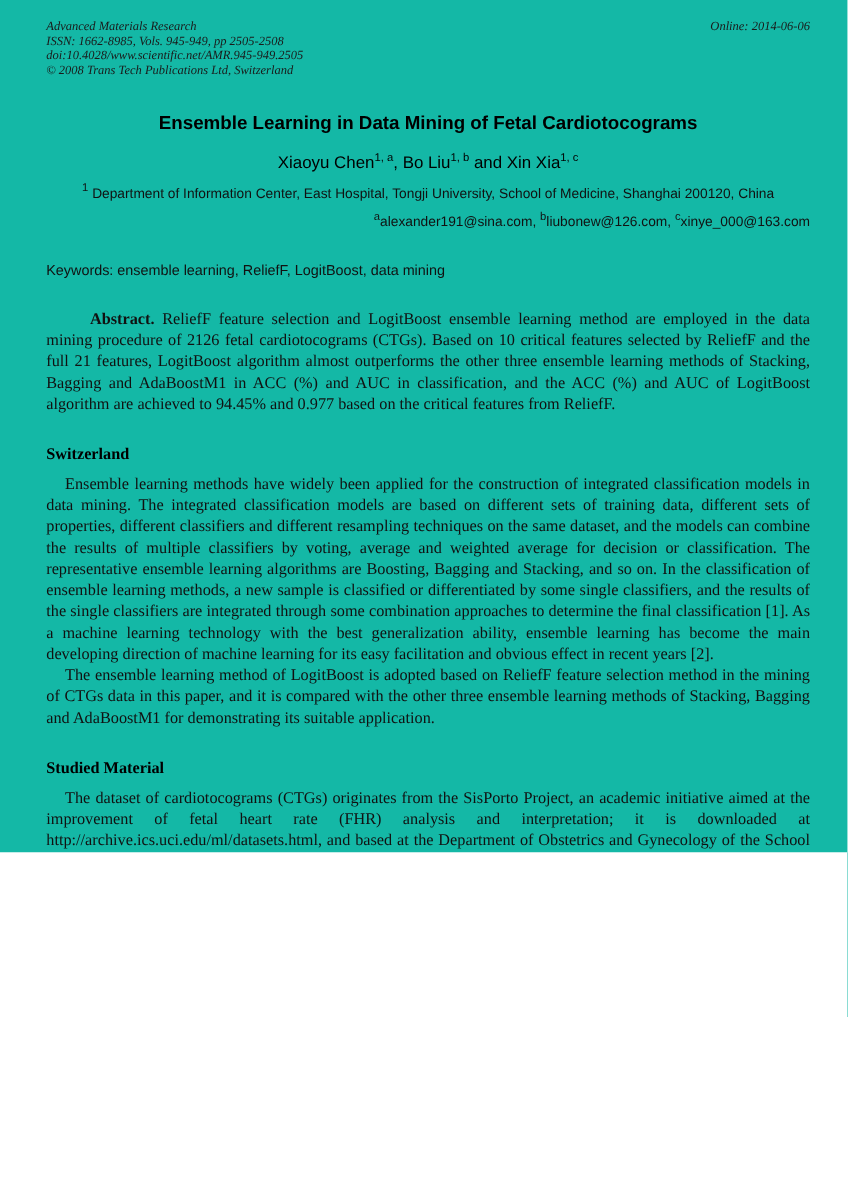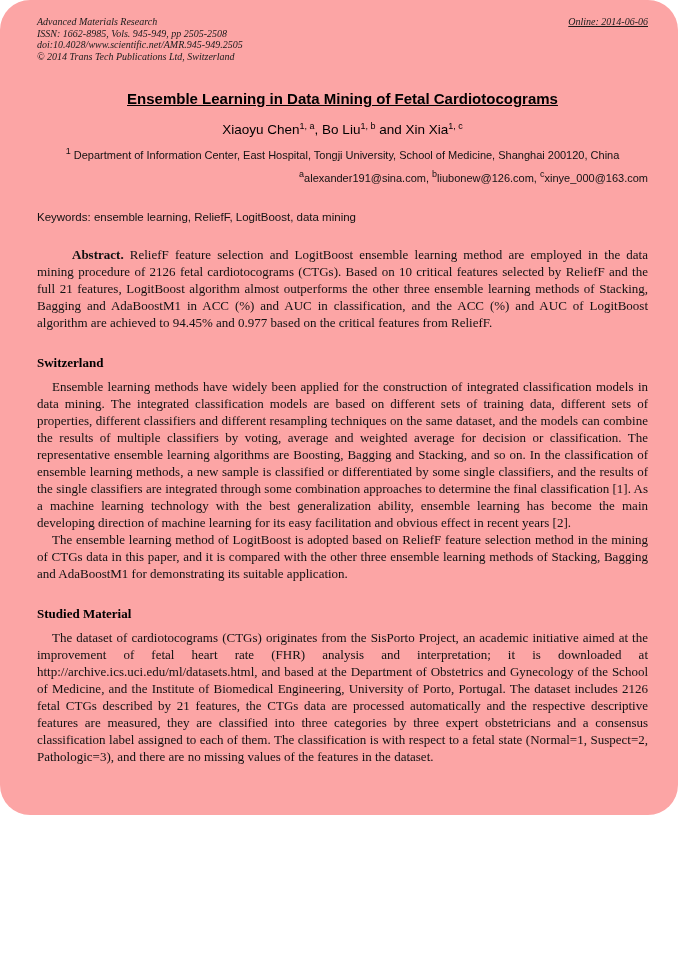--- a/index.html
+++ b/index.html
@@ -1,42 +1,40 @@
 <!DOCTYPE html>
 <html><head>
 <meta charset="utf-8">
 <style>
   html, body { margin: 0; padding: 0; background: #ffffff; }
   .page {
     position: relative;
     width: 678px;
-    height: 815px;
+    height: 682px;
     margin: 0 auto;
-    background: #fca5a5;
+    background: #14b8a6;
     box-sizing: border-box;
     padding: 16px 30px 0 37px;
     color: #111111;
     overflow: hidden;
-    border-radius: 30px;
   }
   .header {
     display: flex;
     justify-content: space-between;
     align-items: flex-start;
     font: italic 10px/11.5px "Liberation Serif", "DejaVu Serif", serif;
     color: #1a1a1a;
   }
   .header-left div { white-space: nowrap; }
-  .online-date { white-space: nowrap; text-decoration: underline; }
+  .online-date { white-space: nowrap; }
   .title {
     margin: 27px 0 0 0;
     text-align: center;
     font: bold 15px/19px "Liberation Sans", "DejaVu Sans", sans-serif;
     color: #000000;
-    text-decoration: underline;
   }
   .authors {
     margin: 13px 0 0 0;
     text-align: center;
     font: 13.5px/17px "Liberation Sans", "DejaVu Sans", sans-serif;
     color: #000000;
   }
   .authors sup, .affiliation sup, .emails sup {
     font-size: 9px;
     line-height: 0;
@@ -78,21 +76,21 @@
 </head>
 <body>
 
 <div class="page">
 
   <div class="header">
     <div class="header-left">
       <div>Advanced Materials Research</div>
       <div>ISSN: 1662-8985, Vols. 945-949, pp 2505-2508</div>
       <div>doi:10.4028/www.scientific.net/AMR.945-949.2505</div>
-      <div>© 2014 Trans Tech Publications Ltd, Switzerland</div>
+      <div>© 2008 Trans Tech Publications Ltd, Switzerland</div>
     </div>
     <div class="online-date">Online: 2014-06-06</div>
   </div>
 
   <h1 class="title">Ensemble Learning in Data Mining of Fetal Cardiotocograms</h1>
 
   <p class="authors"><span>Xiaoyu Chen</span><sup>1, a</sup><span>, </span><span>Bo Liu</span><sup>1, b</sup><span> and </span><span>Xin Xia</span><sup>1, c</sup></p>
 
   <p class="affiliation"><sup>1</sup><span> Department of Information Center, East Hospital, Tongji University, School of Medicine, Shanghai 200120, China</span></p>
 

